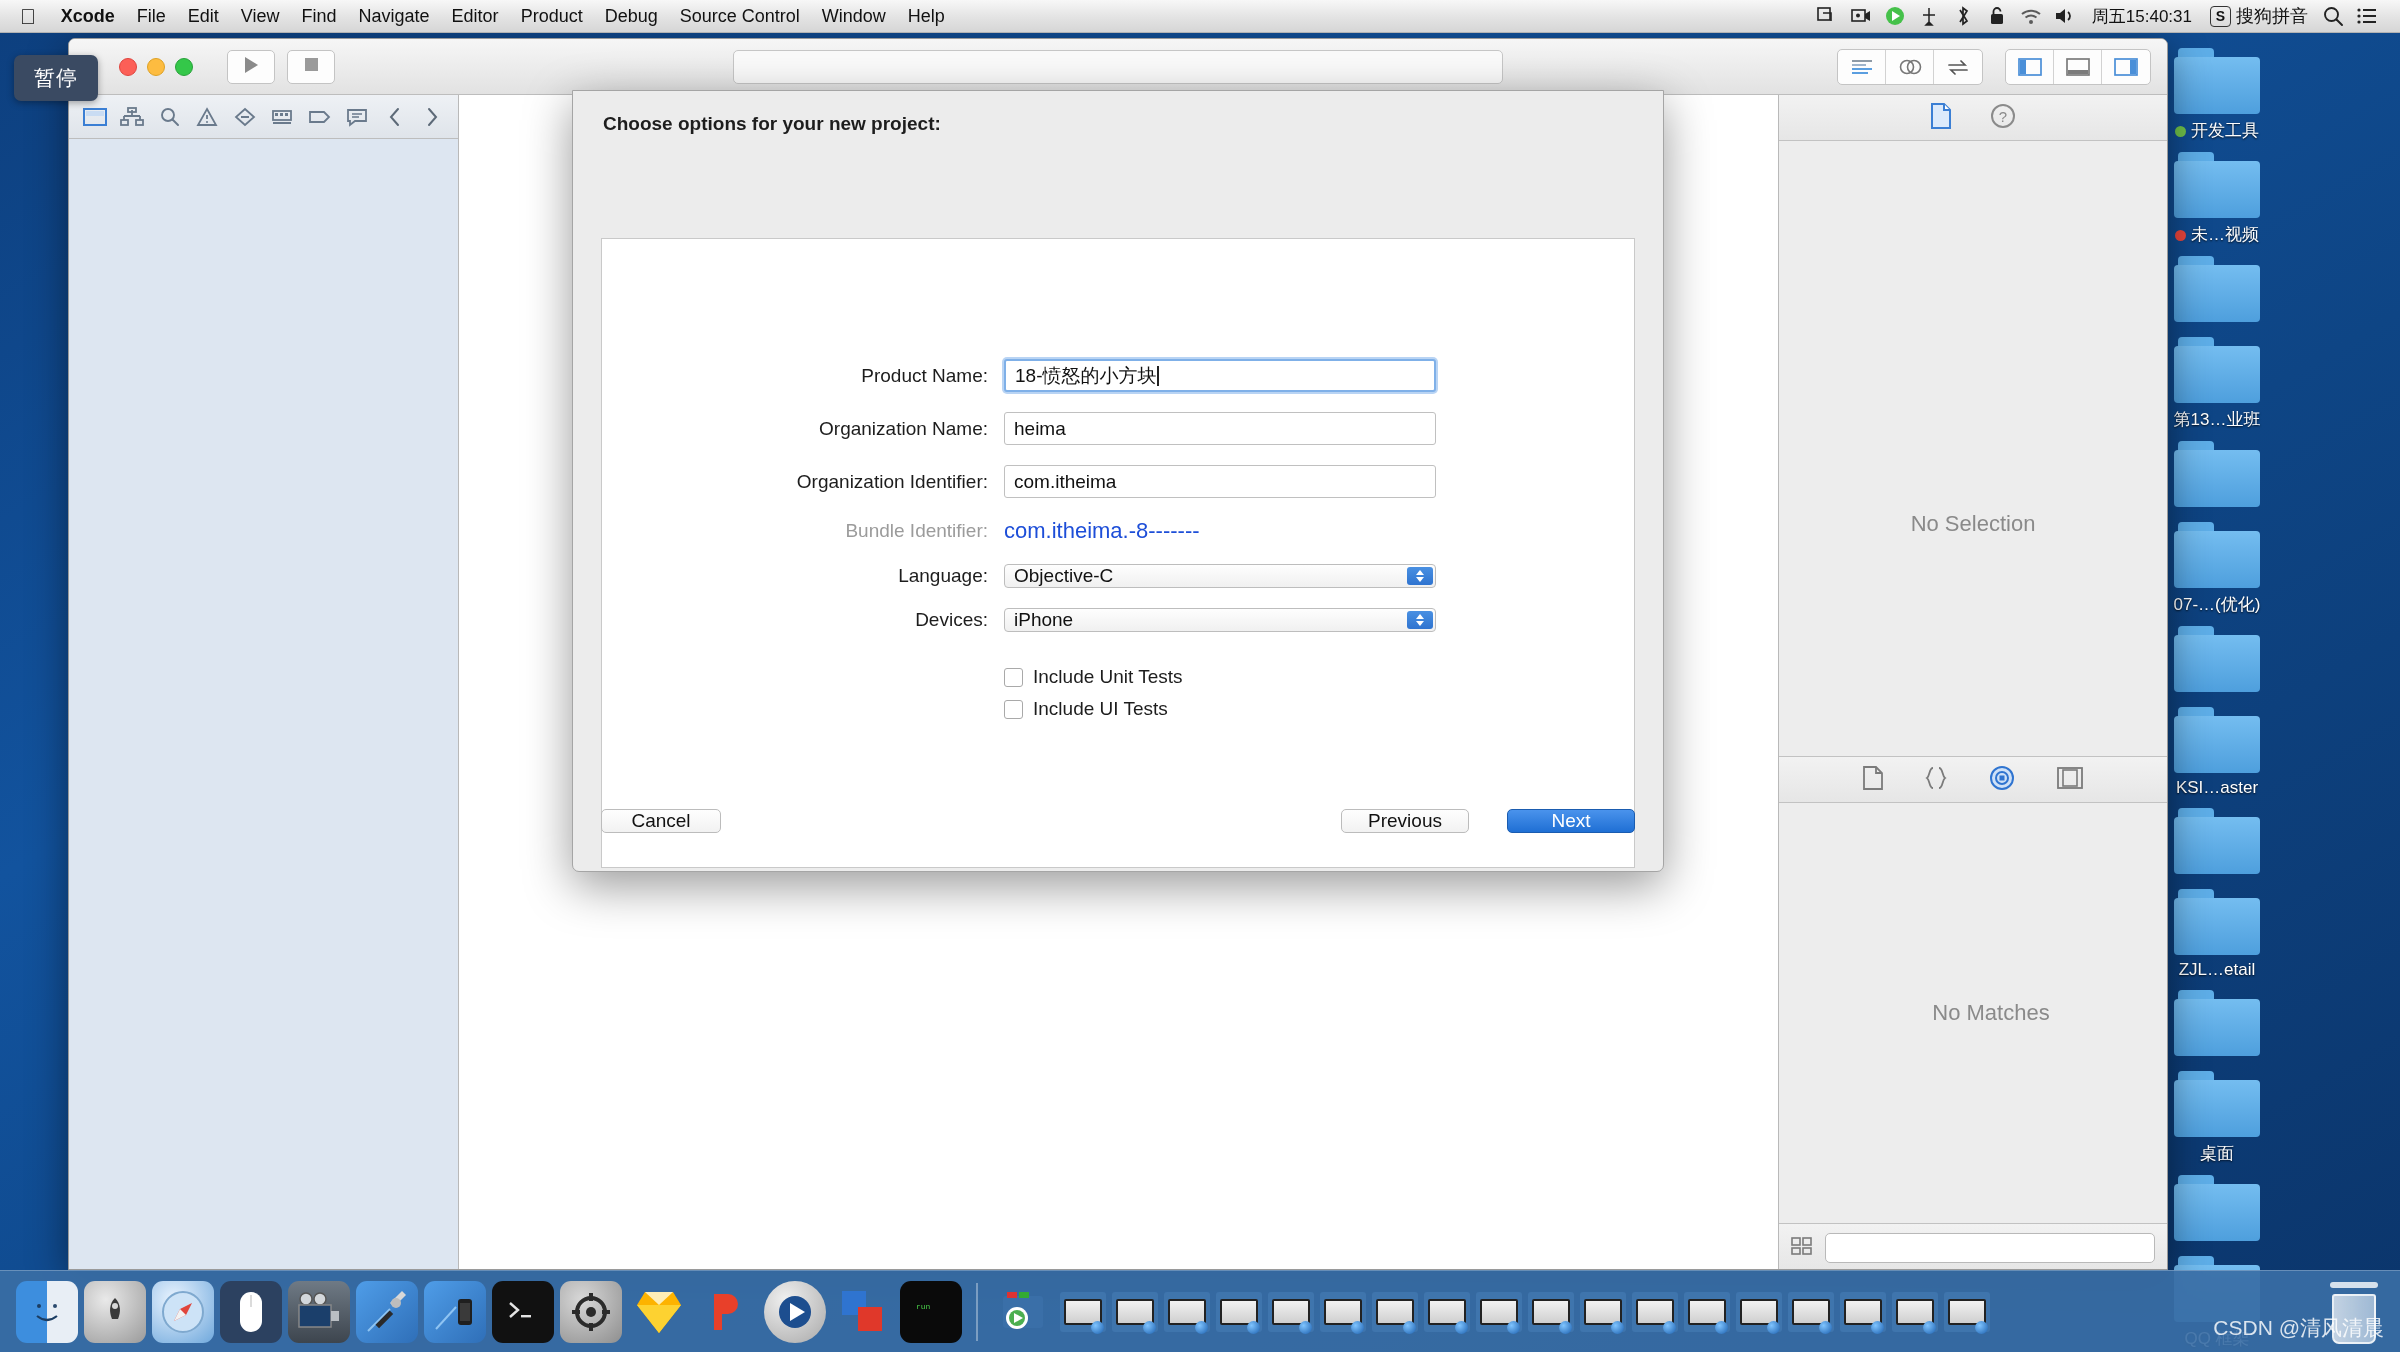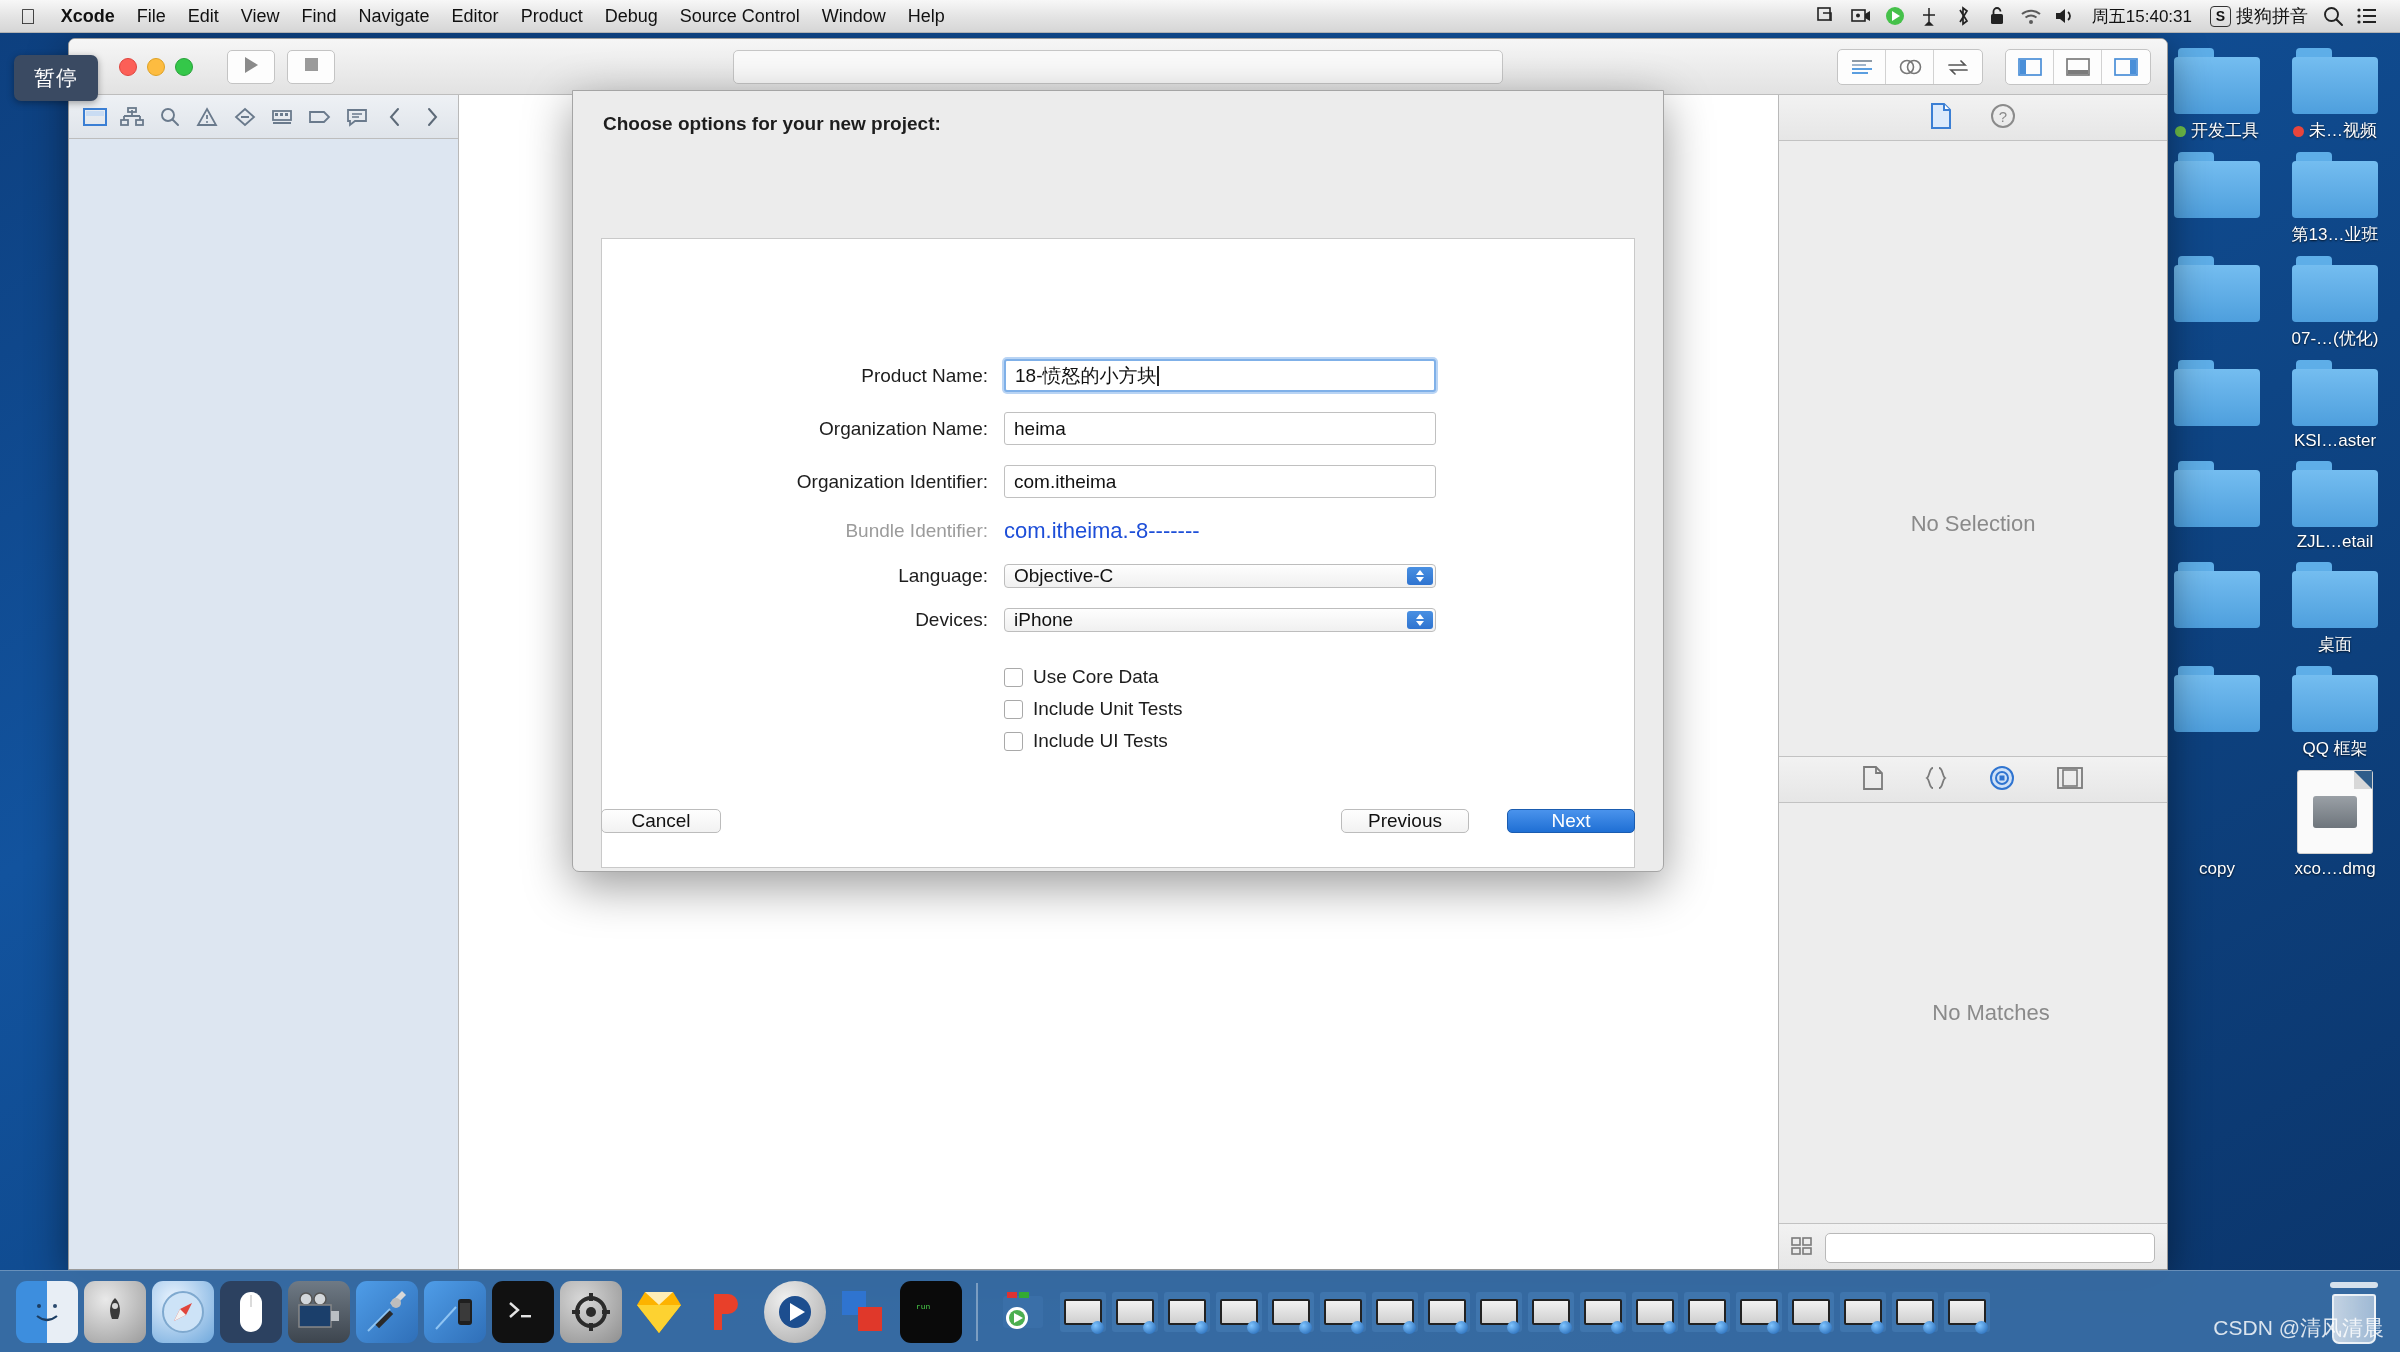--- a/index.html
+++ b/index.html
@@ -142,21 +142,21 @@
     display:flex;align-items:center;justify-content:center;
     background:linear-gradient(#fefefe,#f2f2f2); border:1px solid #bcbcbc; color:#111;
   }
   .btn.primary { background:linear-gradient(#4a93ec,#1f6fd4); border:1px solid #1a5cb0; color:#fff; }
   #btn-cancel{ left:0; width:120px; }
   #btn-previous{ right:166px; width:128px; }
   #btn-next{ right:0; width:128px; }
 
   
   #deskicons { position:absolute; right:6px; top:48px; width:236px; z-index:20; display:flex; flex-direction:column; }
-  .dirow { display:flex; }
+  .dirow { display:flex;flex-direction:column; }
   .dicon { width:118px; display:flex; flex-direction:column; align-items:center; margin-bottom:10px; }
   .folder { width:86px; height:66px; position:relative; }
   .folder .tab { position:absolute; left:4px; top:0; width:36px; height:11px; background:#5eaee8; border-radius:4px 4px 0 0; }
   .folder .body { position:absolute; left:0; top:9px; width:86px; height:57px;
                   background:linear-gradient(#74bdf0,#4e9fdd); border-radius:4px; }
   .dlabel { color:#fff; font-size:17px; margin-top:5px; text-shadow:0 1px 2px rgba(0,0,0,.8); white-space:nowrap; }
   .dlabel .dot { display:inline-block;width:11px;height:11px;border-radius:50%;margin-right:5px;vertical-align:middle; }
   .dmg { width:76px;height:84px;background:#fafafa;border:1px solid #cfcfcf; position:relative;
          border-radius:3px; display:flex; align-items:center; justify-content:center; }
   .dmg::after{content:"";position:absolute;right:0;top:0;border-width:0 18px 18px 0;border-style:solid;border-color:#d8d8d8 #2f5d8a;}
@@ -605,24 +605,20 @@
                 <path d="M6 14 L10 9 L2 9 Z" fill="#fff"></path>
               </svg>
           </span>
         </div>
       </div>
 
       <div style="height:14px"></div>
 
       <div class="cbrow">
         <span class="cbox"></span>
-        <span class="cblabel">Use Core Data</span>
-      </div>
-      <div class="cbrow">
-        <span class="cbox"></span>
         <span class="cblabel">Include Unit Tests</span>
       </div>
       <div class="cbrow">
         <span class="cbox"></span>
         <span class="cblabel">Include UI Tests</span>
       </div>
     </div>
   </div>
 
   <div id="sheet-buttons">

